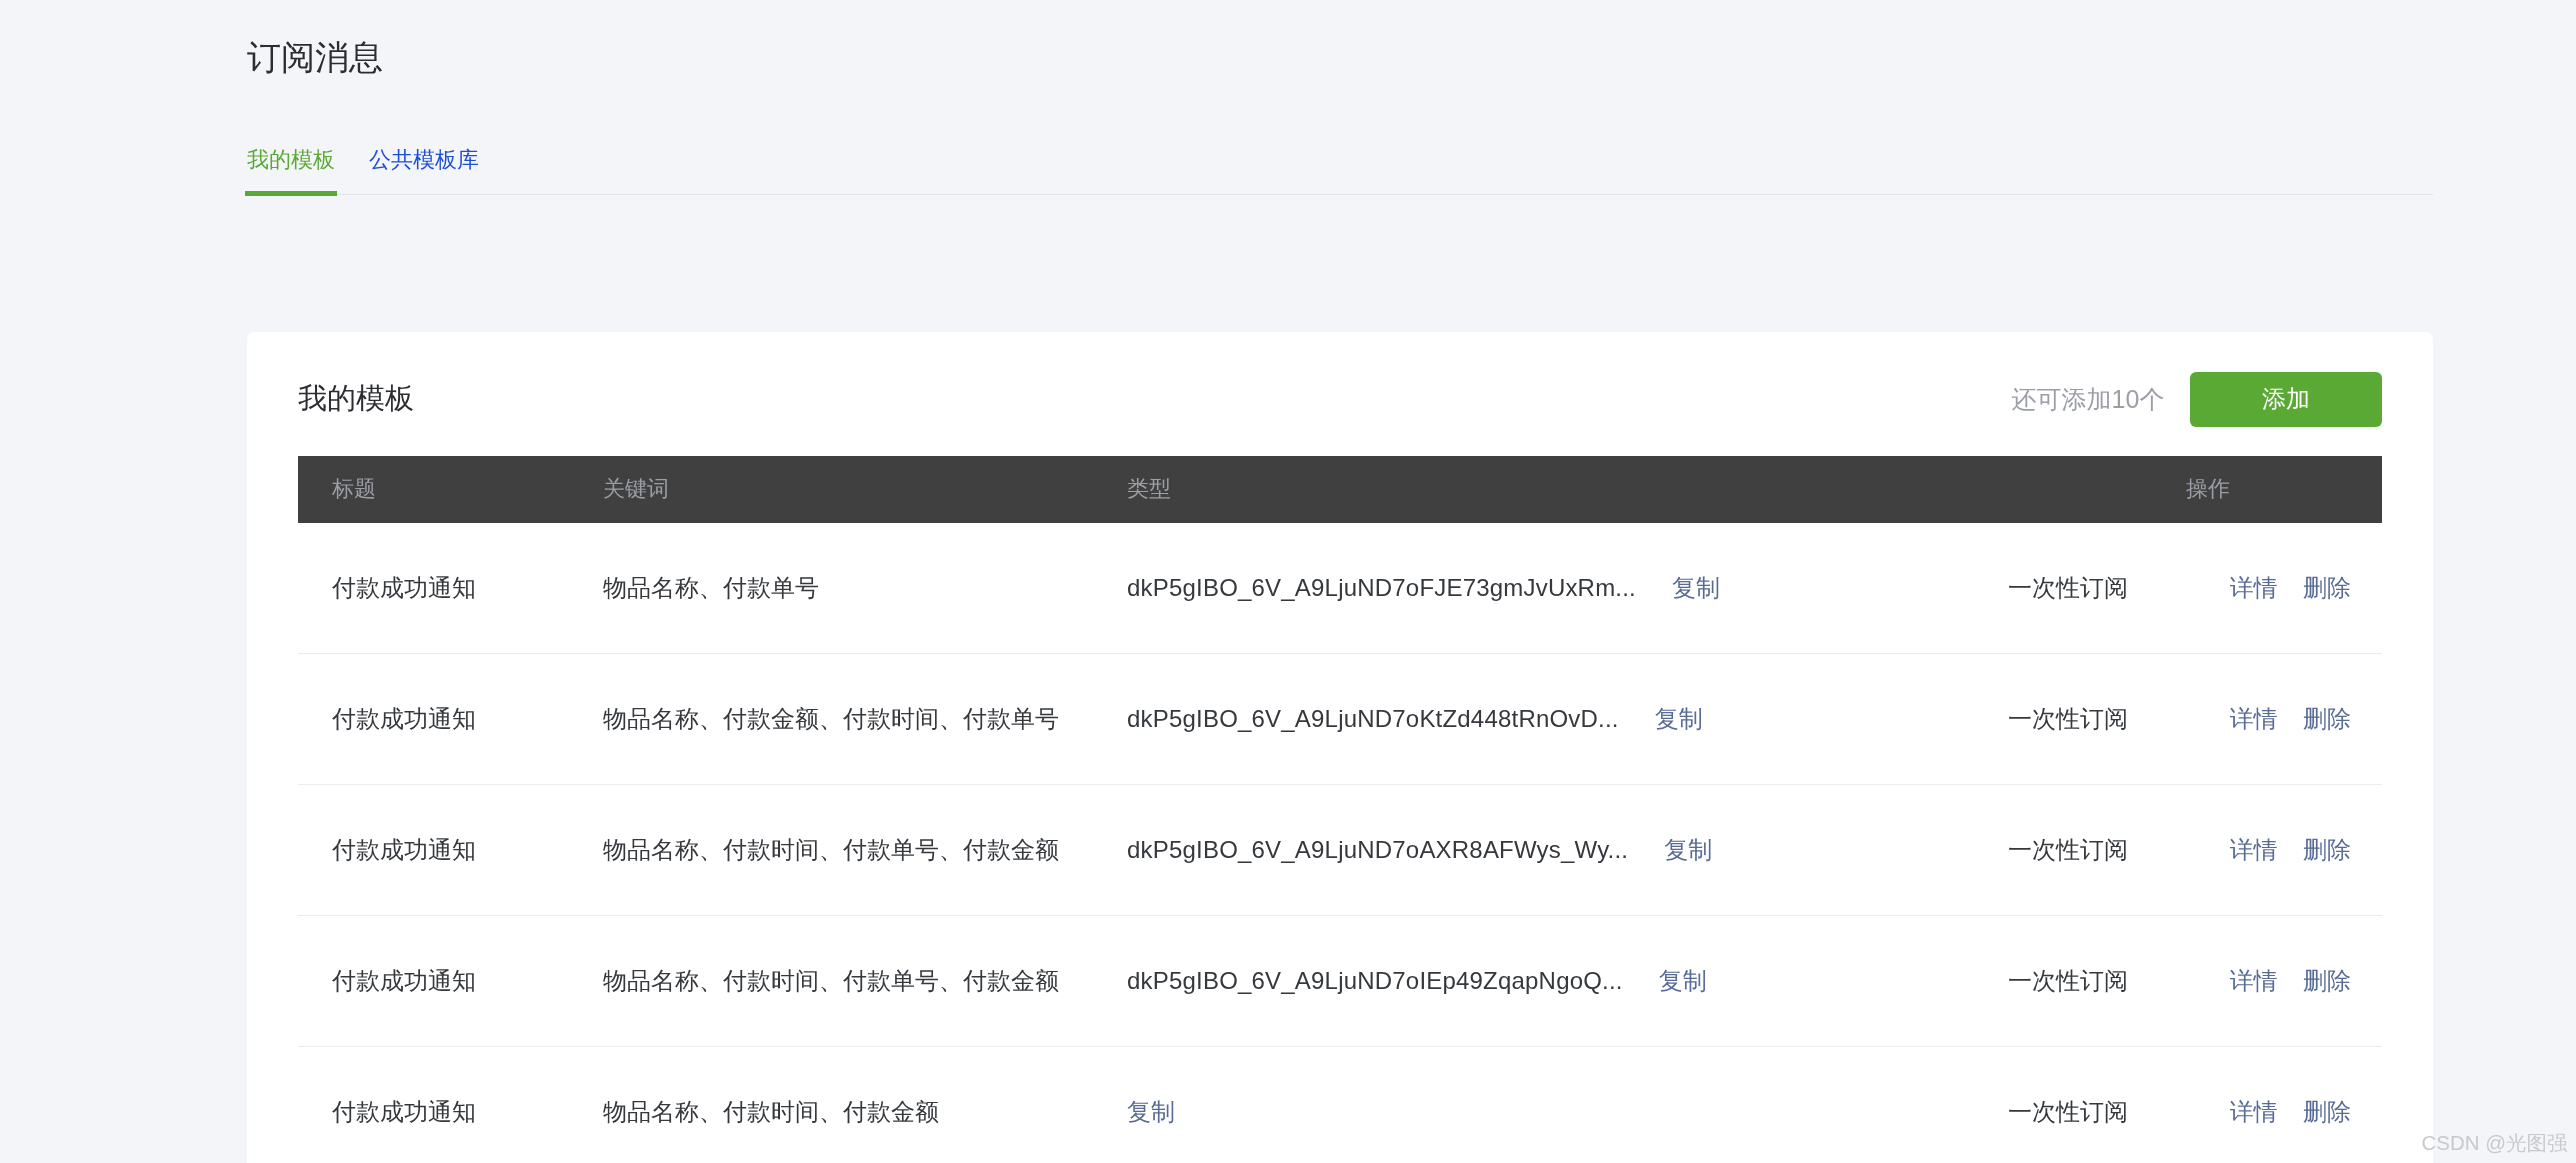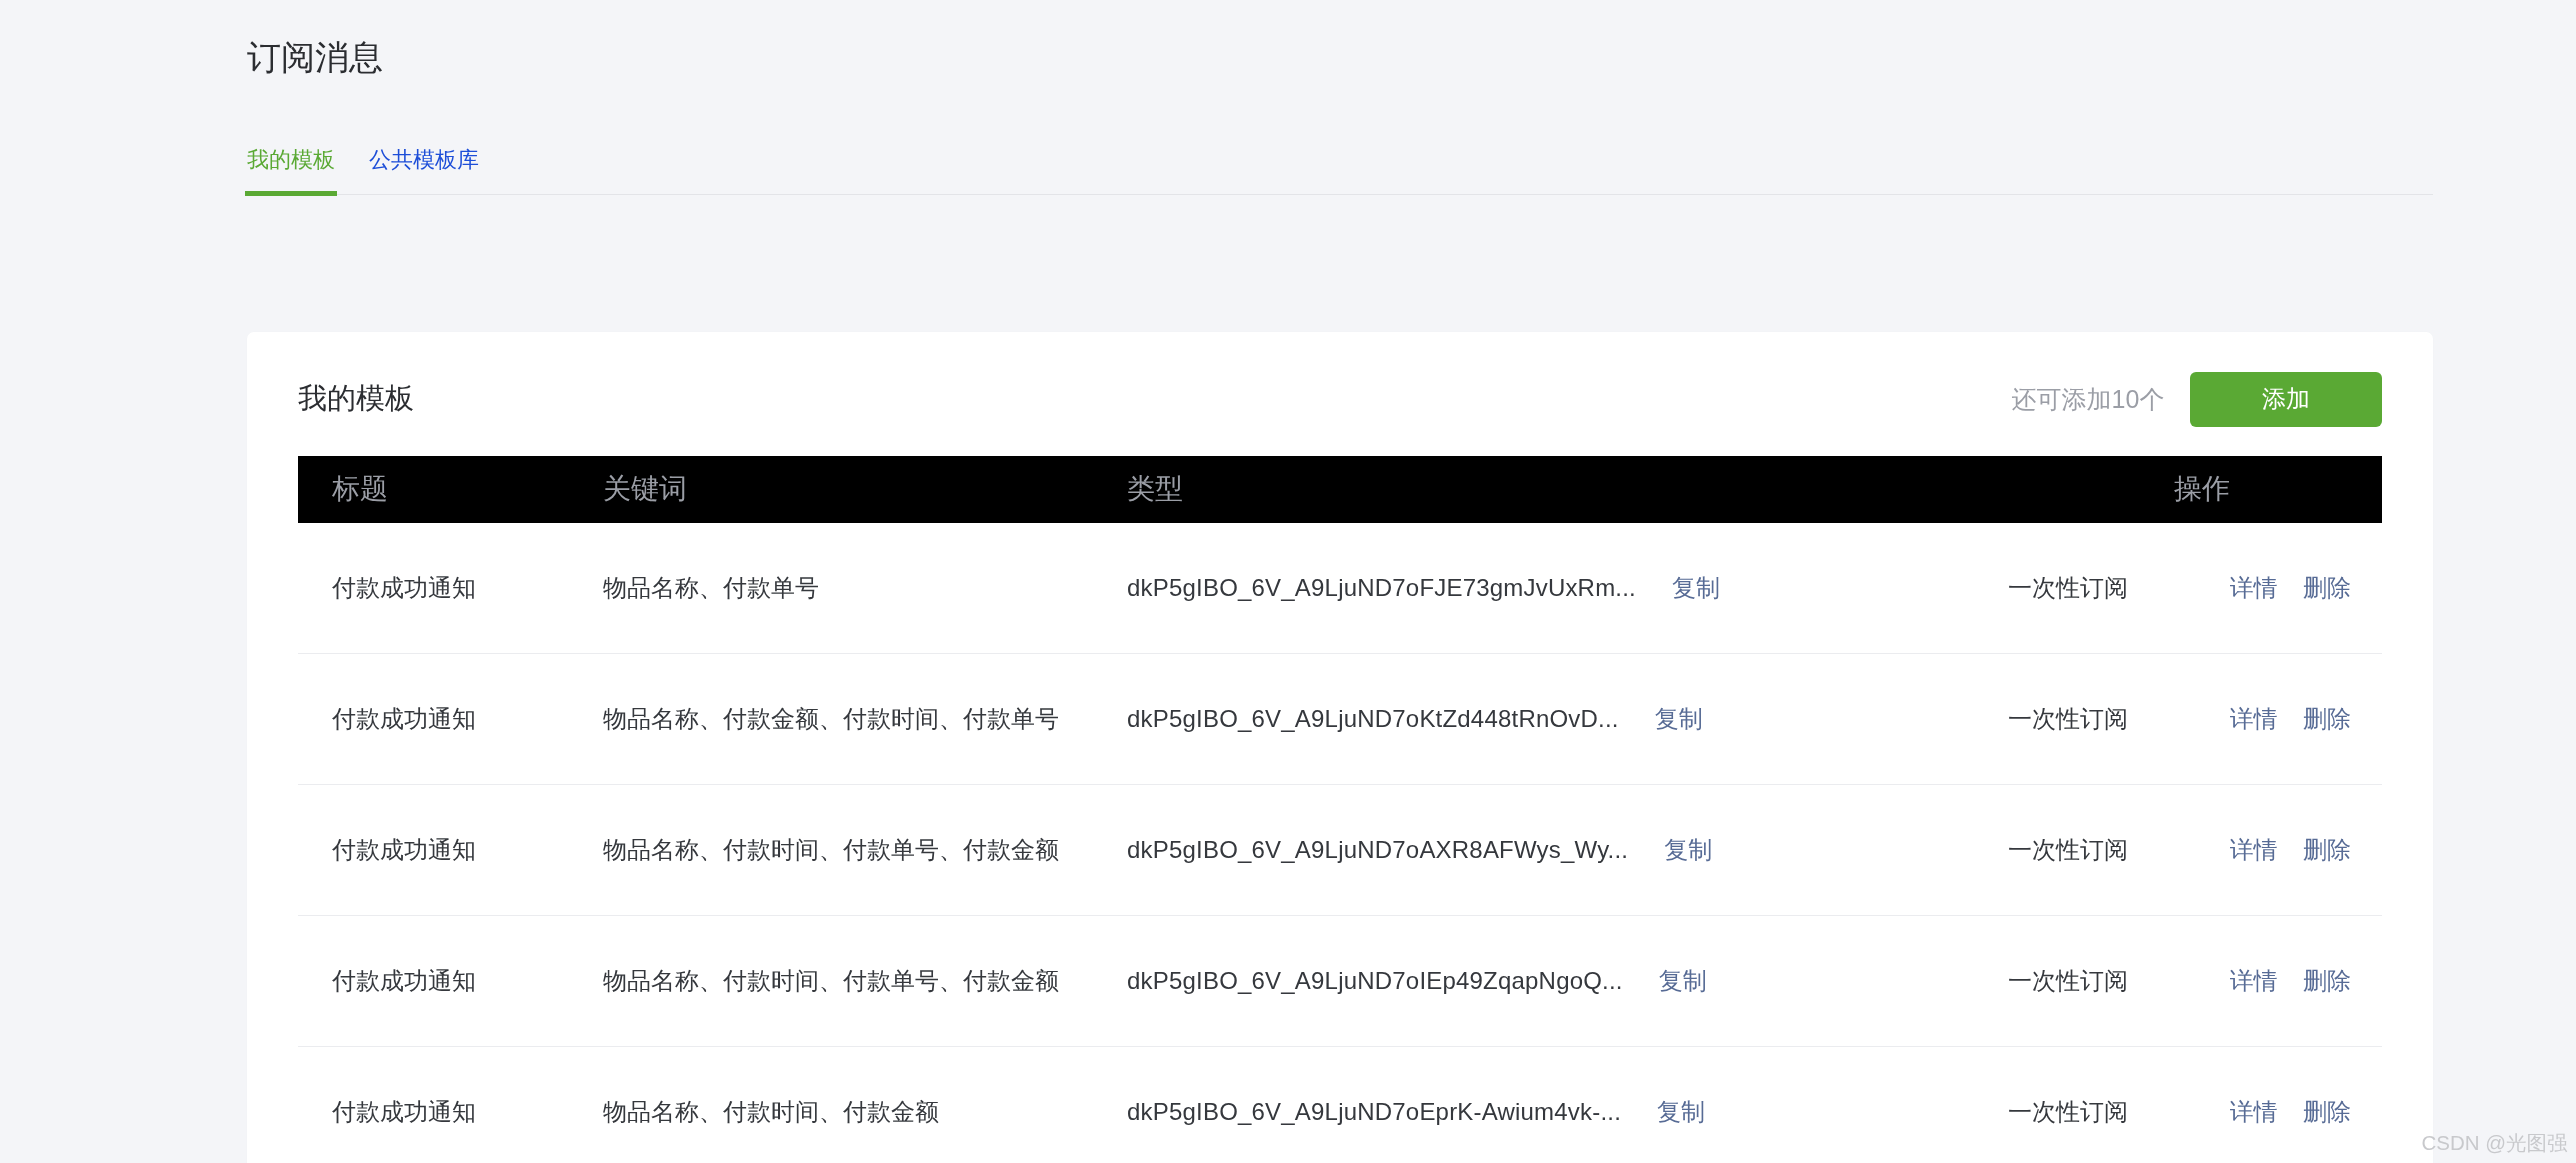--- a/index.html
+++ b/index.html
@@ -80,23 +80,23 @@
   .table { margin-top: 28px; }
   .thead, .trow {
     display: grid;
     grid-template-columns: 271px 524px 881px 222px 1fr;
     padding-left: 34px;
     padding-right: 31px;
     align-items: center;
   }
   .thead {
     height: 67px;
-    background: #000000;
+    background: #404040;
     color: #9b9ea6;
-    font-size: 28px;
+    font-size: 22px;
   }
   .trow {
     height: 131px;
     border-bottom: 1.7px solid #ebecef;
     font-size: 24px;
     color: #35383d;
   }
   .cell { white-space: nowrap; overflow: hidden; }
   .c-id { display: flex; align-items: center; gap: 36px; }
   .idtext { letter-spacing: 0.2px; }
@@ -201,21 +201,20 @@
     <div class="cell c-actions">
       <a class="link">详情</a>
       <a class="link">删除</a>
     </div>
   </div>
 
   <div class="trow">
     <div class="cell">付款成功通知</div>
     <div class="cell">物品名称、付款时间、付款金额</div>
     <div class="cell c-id">
-      <span class="idtext">dkP5gIBO_6V_A9LjuND7oEprK-Awium4vk-...</span>
       <a class="link">复制</a>
     </div>
     <div class="cell">一次性订阅</div>
     <div class="cell c-actions">
       <a class="link">详情</a>
       <a class="link">删除</a>
     </div>
   </div>
 </div>
     </div>

